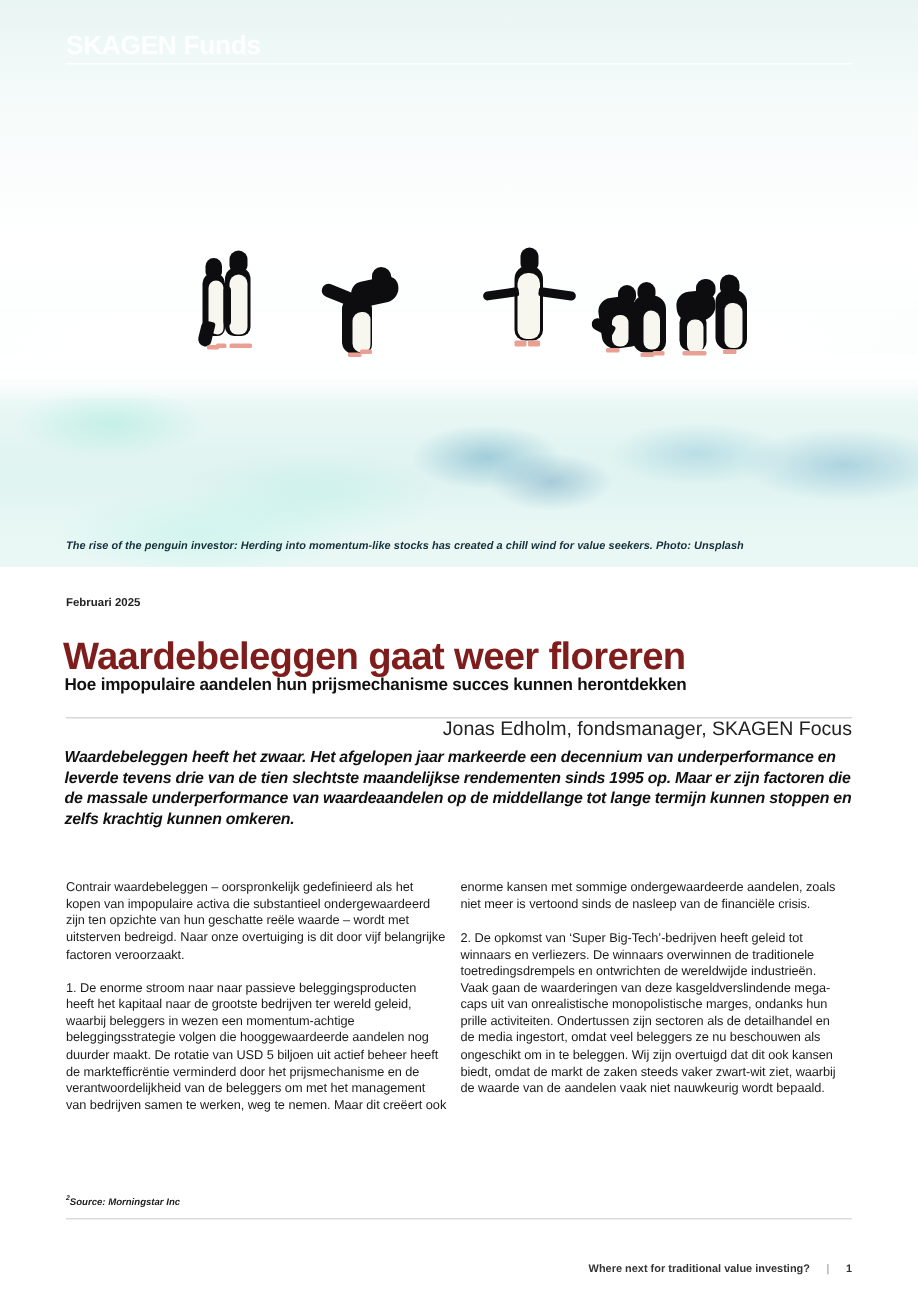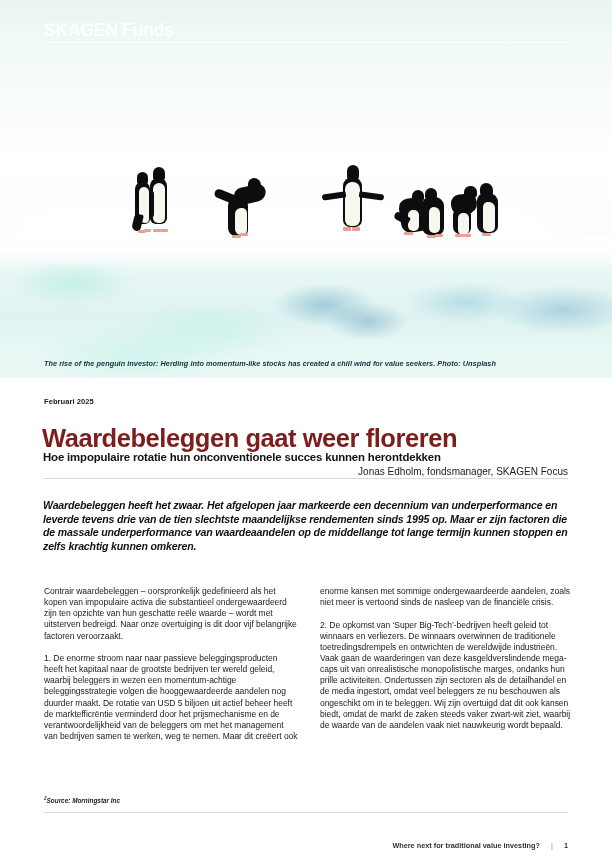--- a/index.html
+++ b/index.html
@@ -164,22 +164,22 @@
     position: absolute;
     left: 44px;
     top: 100px;
     width: 524px;
     height: 1px;
     background: #d8d8d8;
   }
   .byline {
     position: absolute;
     right: 44px;
-    top: 88px;
-    font-size: 10px;
+    top: 100px;
+    font-size: 13px;
     color: #222;
     letter-spacing: 0.01px;
   }
   .lead {
     position: absolute;
     left: 43px;
     top: 121px;
     width: 527px;
     font-size: 10.6px;
     font-weight: bold;
@@ -192,21 +192,21 @@
     position: absolute;
     top: 208px;
     width: 254px;
     font-size: 8.5px;
     line-height: 11.15px;
     letter-spacing: -0.04px;
     color: #1b1b1b;
   }
   .col p { margin: 0 0 11.2px 0; }
   .col-left  { left: 44px; }
-  .col-right { left: 320px; }
+  .col-right { left: 307px; }
 
   .footnote {
     position: absolute;
     left: 44px;
     top: 418px;
     font-size: 6.4px;
     font-style: italic;
     font-weight: bold;
     color: #222;
   }
@@ -314,21 +314,21 @@
 
 <div class="logo-wrap">
   <div class="logo-text">SKAGEN Funds</div>
   <div class="logo-rule"></div>
 </div>
 
 <div class="article">
 
   <div class="date">Februari 2025</div>
   <h1 class="headline">Waardebeleggen gaat weer floreren</h1>
-  <h2 class="subhead">Hoe impopulaire rotatie hun onconventionele succes kunnen herontdekken</h2>
+  <h2 class="subhead">Hoe impopulaire aandelen hun prijsmechanisme succes kunnen herontdekken</h2>
 
   <div class="divider"></div>
   <div class="byline">Jonas Edholm, fondsmanager, SKAGEN Focus</div>
 
   <div class="lead">Waardebeleggen heeft het zwaar. Het afgelopen jaar markeerde een decennium van underperformance en leverde tevens drie van de tien slechtste maandelijkse rendementen sinds 1995 op. Maar er zijn factoren die de massale underperformance van waardeaandelen op de middellange tot lange termijn kunnen stoppen en zelfs krachtig kunnen omkeren.</div>
 
   <div class="col col-left">
     <p>Contrair waardebeleggen – oorspronkelijk gedefinieerd als het kopen van impopulaire activa die substantieel ondergewaardeerd zijn ten opzichte van hun geschatte reële waarde – wordt met uitsterven bedreigd. Naar onze overtuiging is dit door vijf belangrijke factoren veroorzaakt.</p>
     <p>1. De enorme stroom naar naar passieve beleggingsproducten heeft het kapitaal naar de grootste bedrijven ter wereld geleid, waarbij beleggers in wezen een momentum-achtige beleggingsstrategie volgen die hooggewaardeerde aandelen nog duurder maakt. De rotatie van USD 5 biljoen uit actief beheer heeft de marktefficrëntie verminderd door het prijsmechanisme en de verantwoordelijkheid van de beleggers om met het management van bedrijven samen te werken, weg te nemen. Maar dit creëert ook</p>
   </div>

